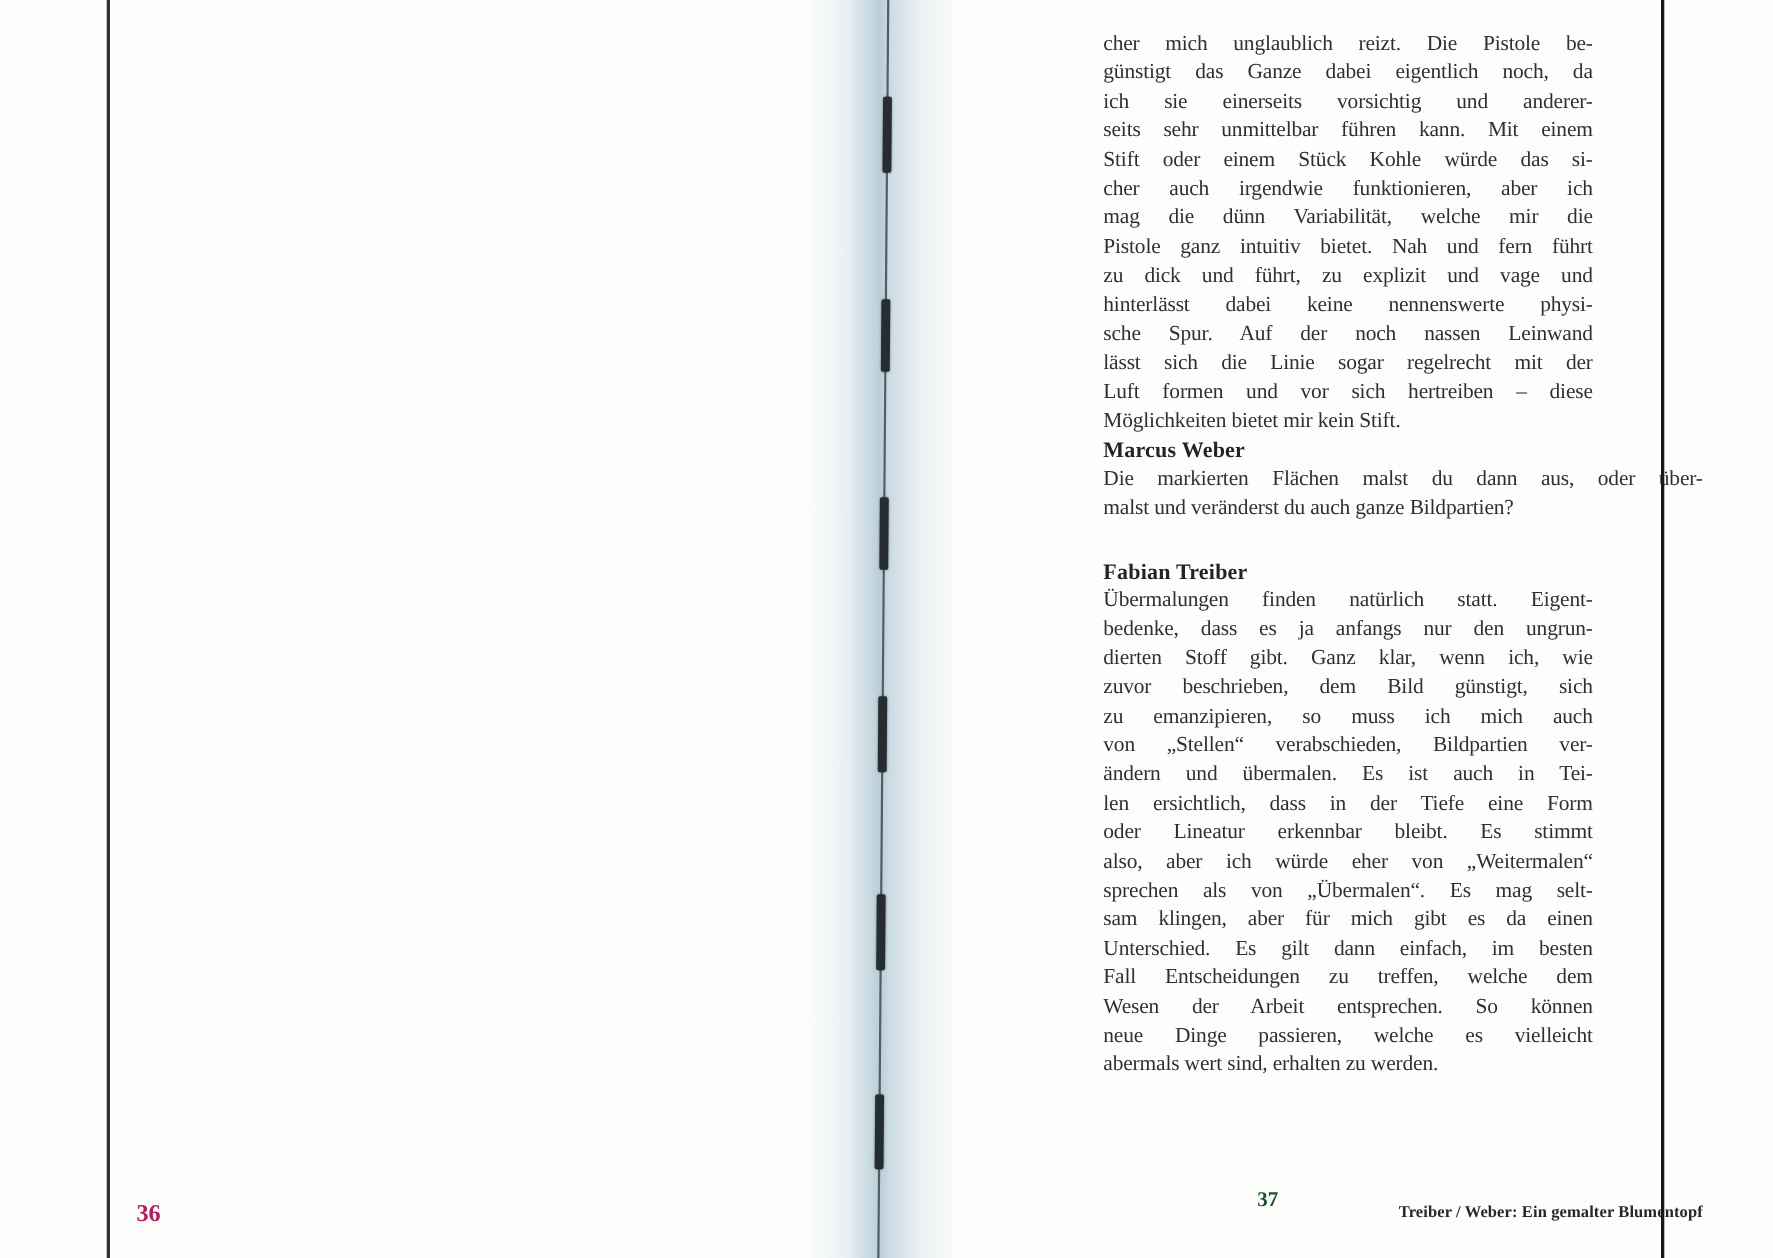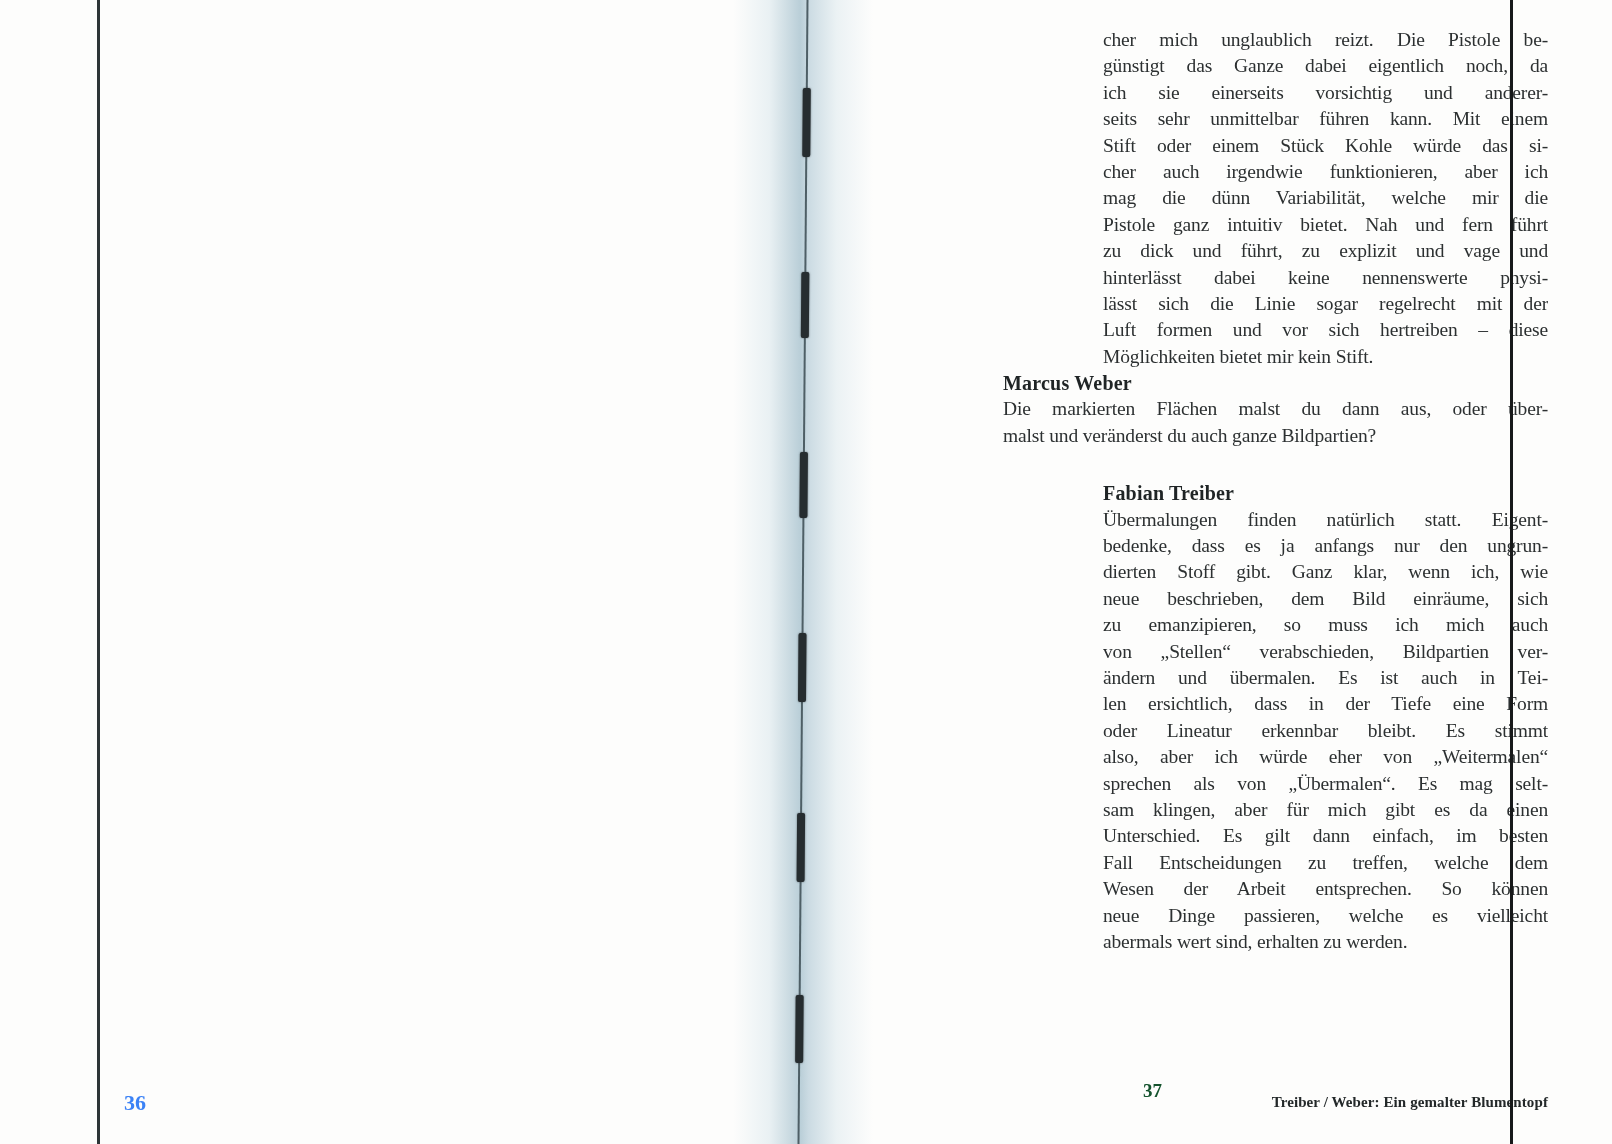--- a/index.html
+++ b/index.html
@@ -57,32 +57,32 @@
     position: absolute; left: 1003px; top: 27px; width: 545px;
     z-index: 3;
   }
   .tline {
     font-size: 19.5px; line-height: 26.4px; height: 26.4px;
     letter-spacing: -0.15px;
     text-align: justify; text-align-last: justify;
     overflow: hidden;
   }
   .tline.lastline { text-align: center; text-align-last: left; }
-  .indent { margin-left: 100px; width: 445px; }
+  .indent { width: 445px; }
   .speaker {
     font-weight: bold; font-size: 20px; line-height: 26.4px; height: 26.4px;
     letter-spacing: 0.2px; color: #1f2425;
   }
   #marcus-block { width: 545px; }
   #fabian-block { margin-top: 31px; }
 
   
   #folio-left {
     position: absolute; left: 124px; top: 1090px;
-    font-weight: bold; font-size: 22px; color: #3b82f6; z-index: 3;
+    font-weight: bold; font-size: 22px; color: #be185d; z-index: 3;
   }
   #folio-right {
     position: absolute; left: 1098px; top: 1080px;
     font-weight: bold; font-size: 19px; color: #14532d; z-index: 3; margin-left: 45px;
   }
   #running-footer {
     position: absolute; right: 64px; top: 1094px;
     font-weight: bold; font-size: 15px; letter-spacing: 0.1px;
     color: #232829; text-align: right; z-index: 3;
   }
@@ -113,20 +113,21 @@
   <div class="tline">cher mich unglaublich reizt. Die Pistole be-</div>
       <div class="tline">günstigt das Ganze dabei eigentlich noch, da</div>
       <div class="tline">ich sie einerseits vorsichtig und anderer-</div>
       <div class="tline">seits sehr unmittelbar führen kann. Mit einem</div>
       <div class="tline">Stift oder einem Stück Kohle würde das si-</div>
       <div class="tline">cher auch irgendwie funktionieren, aber ich</div>
       <div class="tline">mag die dünn Variabilität, welche mir die</div>
       <div class="tline">Pistole ganz intuitiv bietet. Nah und fern führt</div>
       <div class="tline">zu dick und führt, zu explizit und vage und</div>
       <div class="tline">hinterlässt dabei keine nennenswerte physi-</div>
+      <div class="tline">sche Spur. Auf der noch nassen Leinwand</div>
       <div class="tline">lässt sich die Linie sogar regelrecht mit der</div>
       <div class="tline">Luft formen und vor sich hertreiben – diese</div>
       <div class="tline lastline">Möglichkeiten bietet mir kein Stift.</div>
     </div>
 
   <div id="marcus-block">
     <div class="speaker">Marcus Weber</div>
     <div>
 
     <div class="tline">Die markierten Flächen malst du dann aus, oder über-</div>
@@ -134,21 +135,21 @@
       </div>
   </div>
 
   <div class="indent" id="fabian-block">
     <div class="speaker">Fabian Treiber</div>
     <div>
 
     <div class="tline">Übermalungen finden natürlich statt. Eigent-</div>
         <div class="tline">bedenke, dass es ja anfangs nur den ungrun-</div>
         <div class="tline">dierten Stoff gibt. Ganz klar, wenn ich, wie</div>
-        <div class="tline">neue beschrieben, dem Bild einräume, sich</div>
+        <div class="tline">zuvor beschrieben, dem Bild günstigt, sich</div>
         <div class="tline">zu emanzipieren, so muss ich mich auch</div>
         <div class="tline">von „Stellen“ verabschieden, Bildpartien ver-</div>
         <div class="tline">ändern und übermalen. Es ist auch in Tei-</div>
         <div class="tline">len ersichtlich, dass in der Tiefe eine Form</div>
         <div class="tline">oder Lineatur erkennbar bleibt. Es stimmt</div>
         <div class="tline">also, aber ich würde eher von „Weitermalen“</div>
         <div class="tline">sprechen als von „Übermalen“. Es mag selt-</div>
         <div class="tline">sam klingen, aber für mich gibt es da einen</div>
         <div class="tline">Unterschied. Es gilt dann einfach, im besten</div>
         <div class="tline">Fall Entscheidungen zu treffen, welche dem</div>

